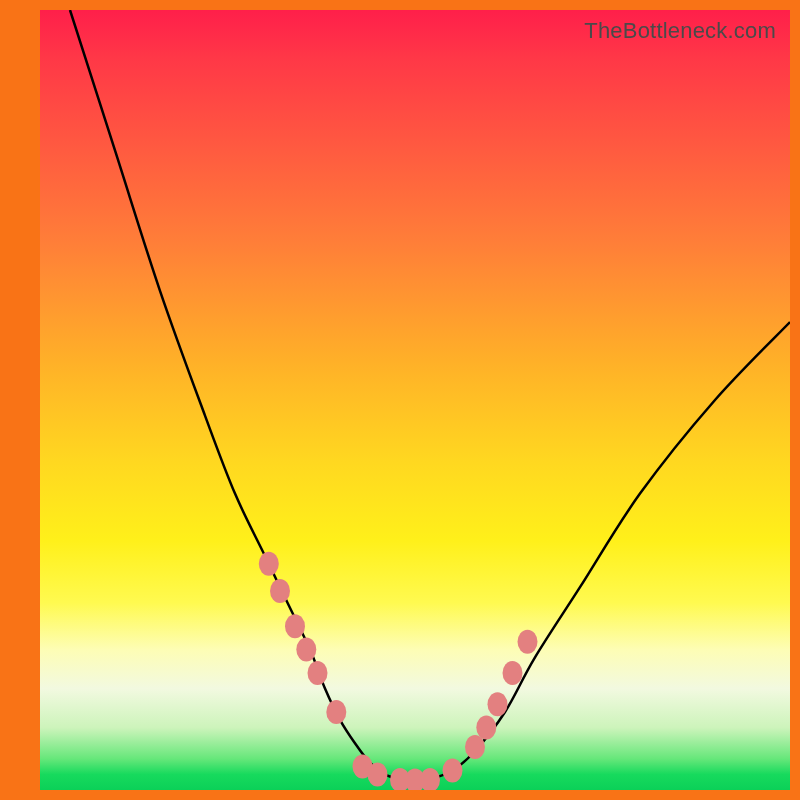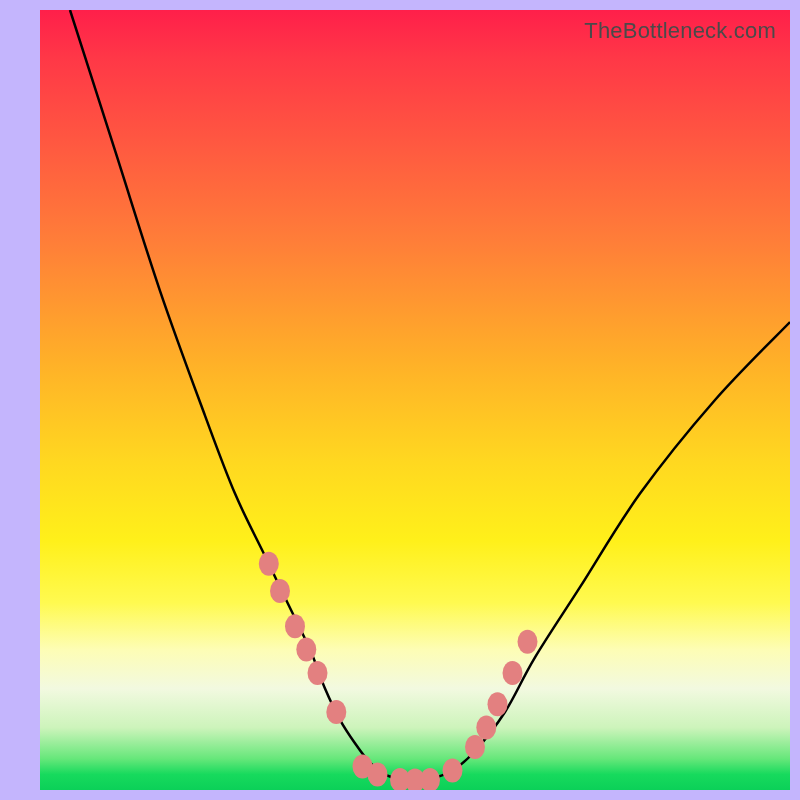--- a/index.html
+++ b/index.html
@@ -8,21 +8,21 @@
     width: 800px;
     height: 800px;
     overflow: hidden;
     background: #000;
     font-family: Arial, Helvetica, sans-serif;
   }
   .frame {
     position: relative;
     width: 800px;
     height: 800px;
-    background: #c4b5fd;
+    background: #f97316;
   }
   .plot {
     position: absolute;
     left: 40px;
     top: 10px;
     width: 750px;
     height: 780px;
   }
   .gradient {
     position: absolute;

